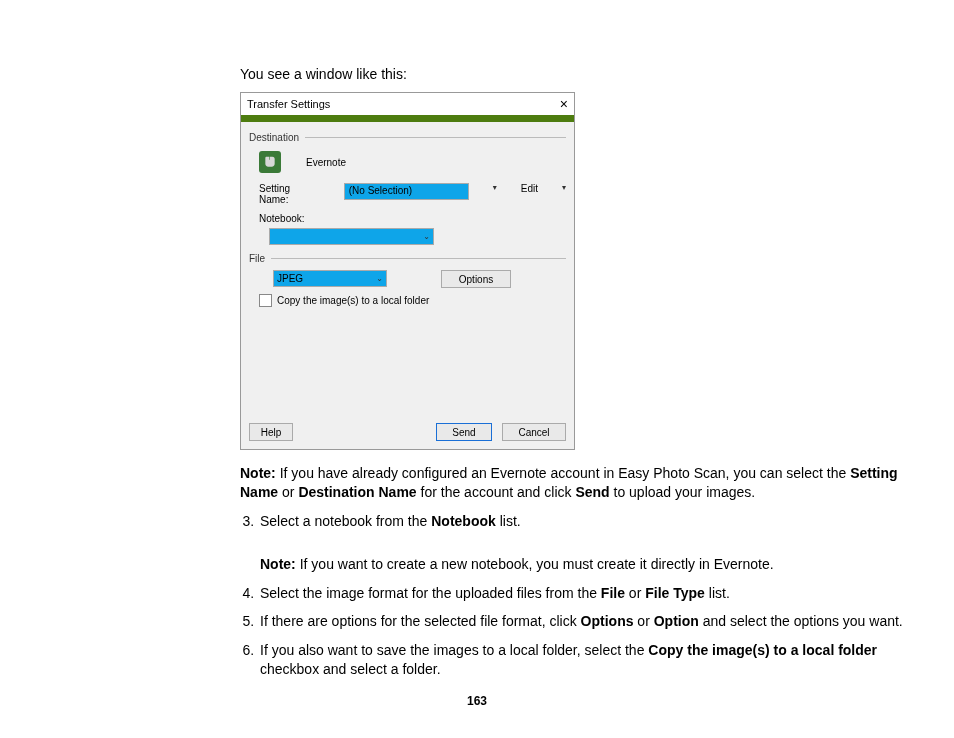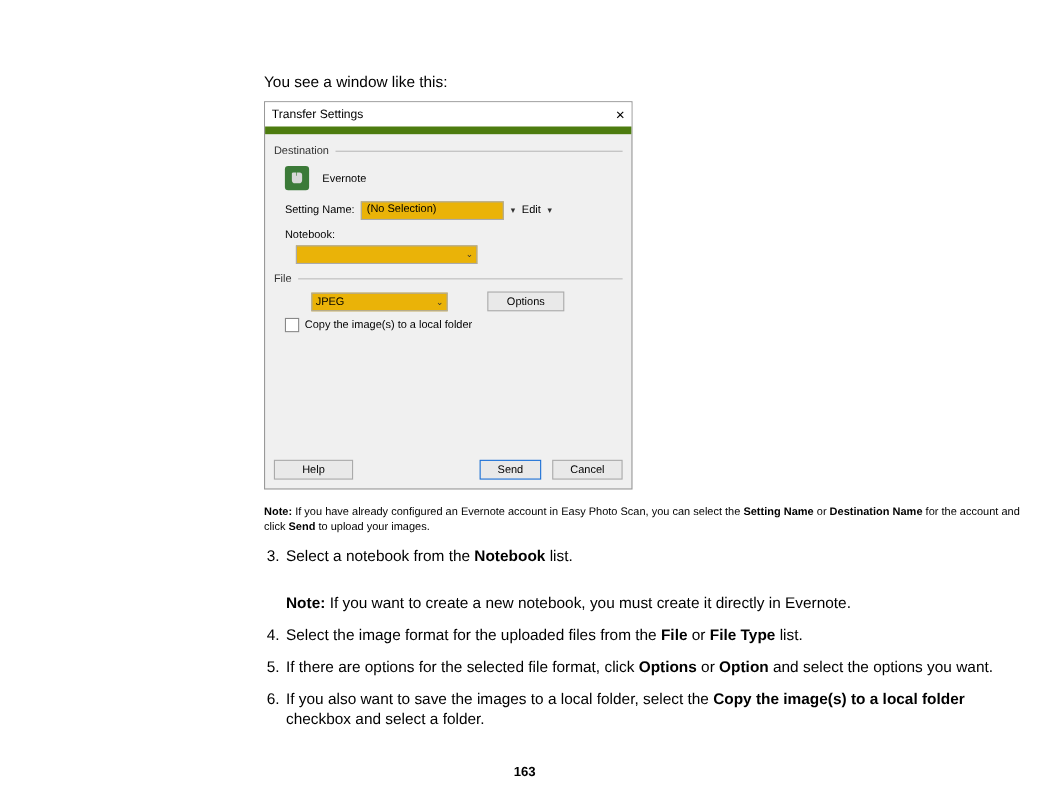--- a/index.html
+++ b/index.html
@@ -5,41 +5,41 @@
   html,body{margin:0;padding:0;background:#fff;font-family:Arial,Helvetica,sans-serif;font-size:13px;color:#000}
   .page{width:954px;height:738px;position:relative;box-sizing:border-box;padding:50px 22px 20px 220px}
   .intro{margin:16px 0 10px 20px;font-size:14px}
   
   .dlg{width:335px;background:#f0f0f0;border:1px solid #999;box-sizing:border-box;margin-left:20px}
   .dlg-title{display:flex;align-items:center;justify-content:space-between;background:#fff;border-bottom:7px solid #4d7c0f;padding:3px 6px;font-size:11px}
   .dlg-body{padding:6px 8px 0 8px;font-size:10px}
   .grp{border:none;margin:4px 0 8px 0;padding:0}
   .grp-title{display:flex;align-items:center;font-size:10px;color:#333}
   .grp-title .line{flex:1;height:1px;background:#bbb;margin-left:6px}
-  .dest-row{display:flex;align-items:center;gap:12px;margin:8px 0 10px 10px}
+  .dest-row{display:flex;align-items:center;gap:25px;margin:8px 0 10px 10px}
   .logo{width:22px;height:22px;background:#3b7a38;border-radius:3px;display:flex;align-items:center;justify-content:center}
   .logo svg{width:14px;height:14px}
-  .row{display:flex;align-items:center;gap:6px;margin:4px 0 4px 10px;font-size:10px}
-  .sel{background:#eab308;border:1px solid #aaa;height:17px;font-size:10px;box-sizing:border-box;min-width:0}
+  .row{display:flex;gap:24px;margin:4px 0 4px 10px;font-size:10px}
+  .sel{background:#0ea5e9;border:1px solid #aaa;height:17px;font-size:10px;box-sizing:border-box;min-width:0}
   .sel-set{width:130px}
   .sel-nb{width:165px;margin-left:10px}
-  .sel-file{width:124px;margin-left:24px}
+  .sel-file{width:114px;margin-left:14px}
   .caret{font-size:8px;color:#333}
   .btn{background:#e9e9e9;border:1px solid #aaa;font-size:10px;height:18px;box-sizing:border-box;padding:0 6px;display:inline-flex;align-items:center;justify-content:center}
   .btn-opt{width:70px;margin-left:30px}
   .chk-row{display:flex;align-items:center;gap:5px;margin:6px 0 4px 10px;font-size:10px}
   .chk{width:11px;height:11px;border:1px solid #888;background:#fff}
   .spacer{height:100px}
   .dlg-foot{display:flex;align-items:center;justify-content:space-between;padding:8px}
   .foot-right{display:flex;gap:10px}
-  .btn-help{width:72px}
+  .btn-help{width:44px}
   .btn-send{width:56px;border:1px solid #1a6fd6}
   .btn-cancel{width:64px}
   
-  .para{margin:14px 0 8px 20px;font-size:10px;line-height:1.35;max-width:700px}
+  .para{margin:14px 0 8px 20px;font-size:14px;line-height:1.35;max-width:700px}
   ol.steps{margin:10px 0 0 0;padding-left:22px;font-size:14px;max-width:720px}
   ol.steps>li{margin:0 0 10px 16px;padding-left:2px;line-height:1.35}
   .sub{margin-top:24px}
   .pagenum{position:absolute;bottom:30px;left:0;right:0;text-align:center;font-weight:bold;font-size:12px}
   b{font-weight:bold}
 </style>
 </head>
 <body>
 
 <div class="page">

